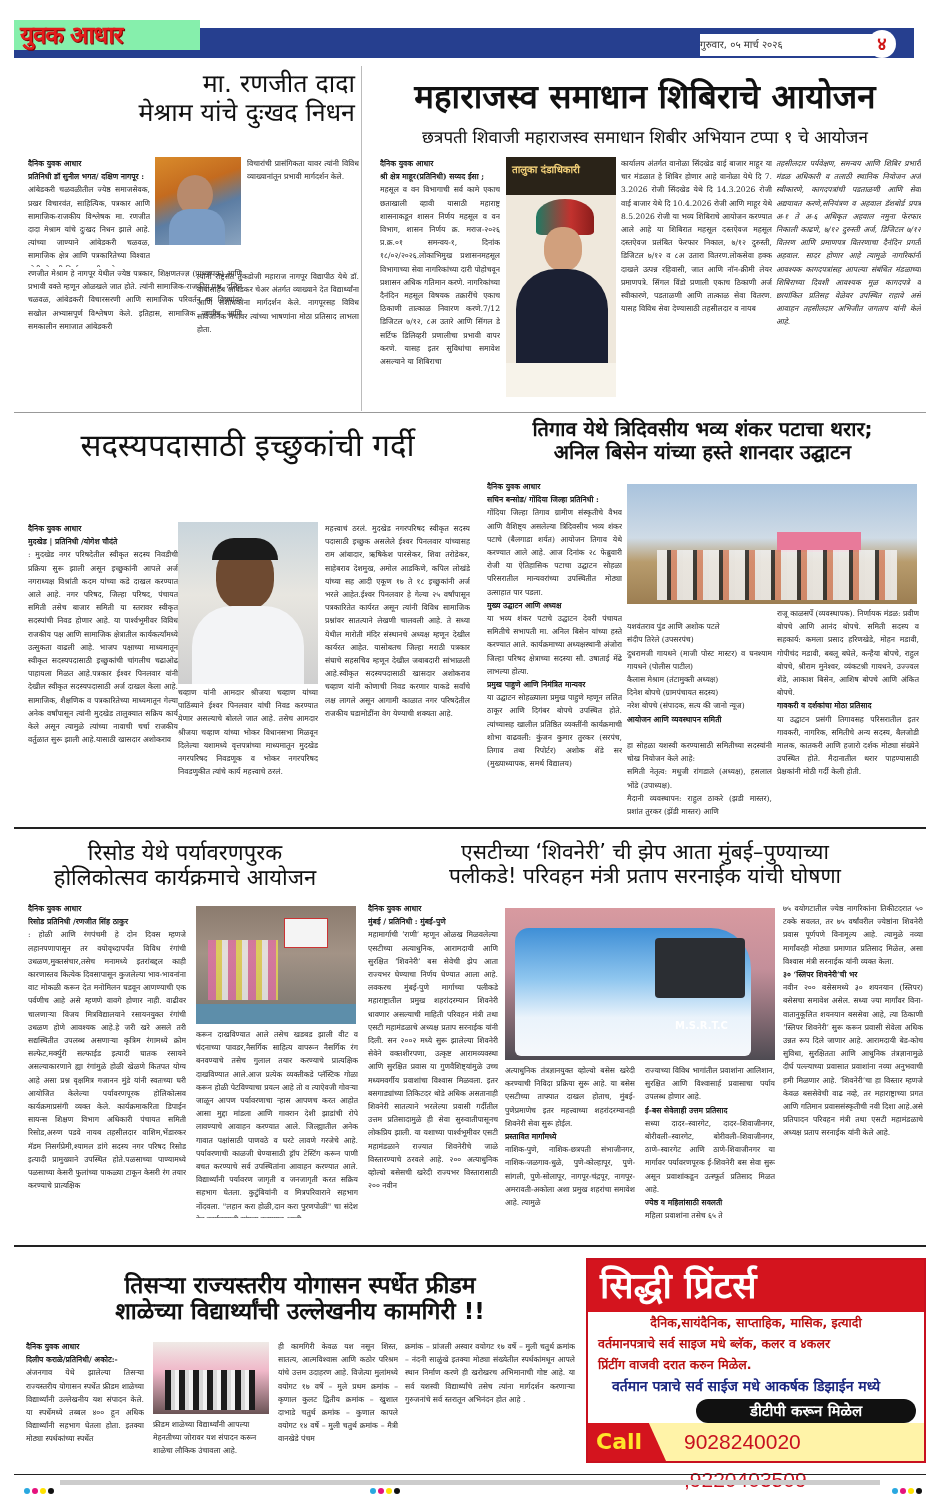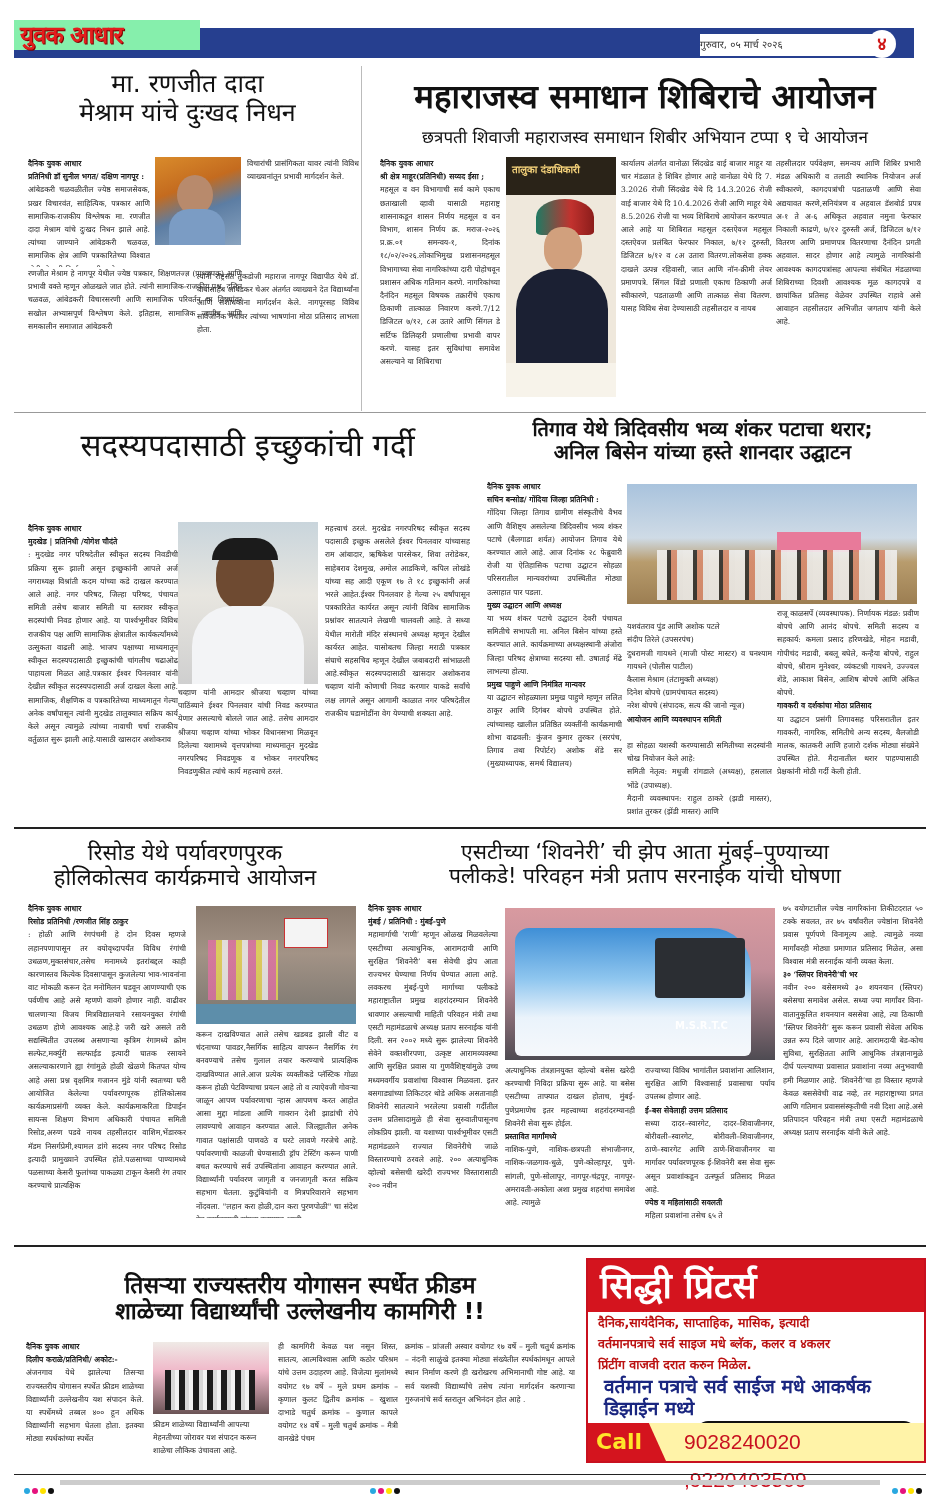--- a/index.html
+++ b/index.html
@@ -12,37 +12,37 @@
   .headline { font-family: "DejaVu Sans", sans-serif; font-weight: bold; text-align: center; color: #111; line-height: 1.15; }
   .deck { font-family: "DejaVu Sans", sans-serif; text-align: center; color: #111; }
   .col { font-family: "DejaVu Serif", serif; font-size: 7.6px; line-height: 13.2px; text-align: justify; color: #222; overflow: hidden; }
   .col .src { font-weight: bold; display: block; }
   .col .sub { font-weight: bold; display: block; }
   .photo { overflow: hidden; }
   .rule { height: 2px; background: #222; }
   .ad { left: 586px; top: 1258px; width: 340px; height: 205px; border: 2px solid #c8101f; background: #fff; }
   .ad-head { background: #d4141e; color: #fff; height: 52px; font-weight: bold; font-size: 36px; line-height: 52px; padding-left: 12px; font-family: "DejaVu Sans", sans-serif; }
   .ad-line { font-size: 12.5px; font-weight: bold; color: #b11; padding: 0 10px; line-height: 21px; }
-  .ad-line2 { font-size: 19px; font-weight: bold; color: #1a2680; padding: 0 16px; line-height: 22px; }
+  .ad-line2 { font-size: 14px; font-weight: bold; color: #1a2680; padding: 0 24px; line-height: 22px; }
   .ad-pill { margin: 2px 8px 0 auto; width: 220px; height: 24px; background: #111; color: #fff; border-radius: 12px; font-weight: bold; font-size: 15px; text-align: center; line-height: 24px; }
   .ad-call { position: absolute; left: 0; bottom: 0; width: 100%; height: 38px; background: #fff3a8; }
   .ad-call-label { position: absolute; left: 0; top: 0; width: 78px; height: 38px; background: #d4141e; color: #ffe62a; font-weight: bold; font-size: 22px; line-height: 38px; padding-left: 8px; clip-path: polygon(0 0, 78% 0, 100% 100%, 0 100%); }
   .ad-phone { position: absolute; left: 96px; top: 0; font-size: 21px; line-height: 38px; color: #c8101f; font-family: "Liberation Sans", sans-serif; }
   .dots span { display: inline-block; width: 6px; height: 6px; border-radius: 50%; margin-right: 2px; }
   .caption { font-family: "DejaVu Serif", serif; font-size: 7.6px; line-height: 13px; color: #222; }
 </style>
 </head>
 <body>
 
 <div class="abs masthead"></div>
 <div class="abs logo">युवक आधार</div>
 <div class="abs datebox">गुरुवार, ०५ मार्च २०२६</div>
 <div class="abs pagebadge">४</div>
 
-<div class="abs headline" style="left:20px;top:70px;width:335px;font-size:25px;font-weight:normal;">
+<div class="abs headline" style="left:20px;top:70px;width:335px;font-size:25px;font-weight:normal;text-align:right;">
   <div>मा. रणजीत दादा</div>
   <div>मेश्राम यांचे दुःखद निधन</div>
 </div>
 <div class="abs col" style="left:28px;top:157px;width:122px;height:110px;">
   <span class="src">दैनिक युवक आधार</span>
   <span class="sub">प्रतिनिधी डॉ सुनील भगत/ दक्षिण नागपूर :</span>
   <span>आंबेडकरी चळवळीतील ज्येष्ठ समाजसेवक, प्रखर विचारवंत, साहित्यिक, पत्रकार आणि सामाजिक-राजकीय विश्लेषक मा. रणजीत दादा मेश्राम यांचे दुःखद निधन झाले आहे. त्यांच्या जाण्याने आंबेडकरी चळवळ, सामाजिक क्षेत्र आणि पत्रकारितेच्या विश्वात मोठी पोकळी निर्माण झाली आहे.</span>
 </div>
 <div class="abs photo" style="left:155px;top:157px;width:86px;height:88px;background:linear-gradient(160deg,#d98b2b 0%,#c46b1f 35%,#5c7da3 60%,#8aa4c0 100%);">
   <div style="position:absolute;left:22px;top:18px;width:36px;height:40px;border-radius:50%;background:#b88a6c;"></div>
@@ -72,21 +72,21 @@
   <div style="position:absolute;left:30px;top:42px;width:58px;height:36px;border-radius:50% 50% 10% 10%;background:linear-gradient(90deg,#1f7a63,#c2322e 60%,#8b1d1b);"></div>
   <div style="position:absolute;left:38px;top:70px;width:38px;height:44px;border-radius:45%;background:#d1a07d;"></div>
   <div style="position:absolute;left:10px;top:112px;width:92px;height:100px;border-radius:40px 40px 0 0;background:#1b2033;"></div>
   <div style="position:absolute;left:0;top:206px;width:110px;height:34px;background:#f7f3ea;"></div>
 </div>
 <div class="abs col" style="left:506px;top:400px;width:110px;height:10px;"></div>
 <div class="abs col" style="left:621px;top:157px;width:151px;height:252px;">
   <span>कार्यालय अंतर्गत वानोळा सिंदखेड वाई बाजार माहूर या चार मंडळात हे शिबिर होणार आहे वानोळा येथे दि 7. 3.2026 रोजी सिंदखेड येथे दि 14.3.2026 रोजी वाई बाजार येथे दि 10.4.2026 रोजी आणि माहूर येथे 8.5.2026 रोजी या भव्य शिबिराचे आयोजन करण्यात आले आहे</span>
   <span>या शिबिरात महसूल दस्तऐवज महसूल दस्तऐवज प्रलंबित फेरफार निकाल, ७/१२ दुरुस्ती, डिजिटल ७/१२ व ८अ उतारा वितरण.लोकसेवा हक्क दाखले उत्पन्न रहिवासी, जात आणि नॉन-क्रीमी लेयर प्रमाणपत्रे. सिंगल विंडो प्रणाली एकाच ठिकाणी अर्ज स्वीकारणे, पडताळणी आणि तात्काळ सेवा वितरण. यासह विविध सेवा देण्यासाठी तहसीलदार व नायब</span>
 </div>
-<div class="abs col" style="left:776px;top:157px;width:145px;height:252px;">
+<div class="abs col" style="left:776px;top:157px;width:145px;height:252px;font-style:italic;">
   <span>तहसीलदार पर्यवेक्षण, समन्वय आणि शिबिर प्रभारी मंडळ अधिकारी व तलाठी स्थानिक नियोजन अर्ज स्वीकारणे, कागदपत्रांची पडताळणी आणि सेवा अद्ययावत करणे,सनियंत्रण व अहवाल डॅशबोर्ड प्रपत्र अ-१ ते अ-६ अधिकृत अहवाल नमुना फेरफार निकाली काढणे, ७/१२ दुरुस्ती अर्ज, डिजिटल ७/१२ वितरण आणि प्रमाणपत्र वितरणाचा दैनंदिन प्रगती अहवाल. सादर होणार आहे त्यामुळे नागरिकांनी आवश्यक कागदपत्रांसह आपल्या संबंधित मंडळाच्या शिबिराच्या दिवशी आवश्यक मूळ कागदपत्रे व छायांकित प्रतिसह वेळेवर उपस्थित राहावे असे आवाहन तहसीलदार अभिजीत जगताप यांनी केले आहे.</span>
 </div>
 <div class="abs rule" style="left:14px;top:412px;width:912px;height:1px;background:#999;"></div>
 
 <div class="abs headline" style="left:20px;top:428px;width:455px;font-size:31px;font-weight:normal;">
   <div>सदस्यपदासाठी इच्छुकांची गर्दी</div>
 </div>
 <div class="abs col" style="left:28px;top:522px;width:150px;height:290px;">
   <span class="src">दैनिक युवक आधार</span>
   <span class="sub">मुदखेड | प्रतिनिधी /योगेश चौदंते</span>
@@ -218,21 +218,21 @@
 <div class="caption abs" style="left:153px;top:1418px;width:118px;height:45px;">फ्रीडम शाळेच्या विद्यार्थ्यांनी आपल्या मेहनतीच्या जोरावर यश संपादन करून शाळेचा लौकिक उंचावला आहे.</div>
 <div class="abs col" style="left:278px;top:1340px;width:120px;height:125px;">
   <span>ही कामगिरी केवळ यश नसून शिस्त, सातत्य, आत्मविश्वास आणि कठोर परिश्रम यांचे उत्तम उदाहरण आहे. विजेत्या मुलांमध्ये वयोगट १७ वर्षे – मुले प्रथम क्रमांक – कृणाल कुलट द्वितीय क्रमांक – खुशाल दाभाडे चतुर्थ क्रमांक – कुणाल कापले वयोगट १४ वर्षे – मुली चतुर्थ क्रमांक – मैत्री वानखेडे पंचम</span>
 </div>
 <div class="abs col" style="left:405px;top:1340px;width:170px;height:125px;">
   <span>क्रमांक – प्रांजली अस्वार वयोगट १७ वर्षे – मुली चतुर्थ क्रमांक – नंदनी साळुंखे इतक्या मोठ्या संख्येतील स्पर्धकांमधून आपले स्थान निर्माण करणे ही खरोखरच अभिमानाची गोष्ट आहे. या सर्व यशस्वी विद्यार्थ्यांचे तसेच त्यांना मार्गदर्शन करणाऱ्या गुरुजनांचे सर्व स्तरातून अभिनंदन होत आहे .</span>
 </div>
 
 <div class="abs ad">
   <div class="ad-head">सिद्धी प्रिंटर्स</div>
-  <div class="ad-line" style="text-align:left;">दैनिक,सायंदैनिक, साप्ताहिक, मासिक, इत्यादी</div>
+  <div class="ad-line" style="text-align:center;">दैनिक,सायंदैनिक, साप्ताहिक, मासिक, इत्यादी</div>
   <div class="ad-line">वर्तमानपत्राचे सर्व साइज मधे ब्लॅक, कलर व ४कलर</div>
   <div class="ad-line">प्रिंटींग वाजवी दरात करुन मिळेल.</div>
   <div class="ad-line2">वर्तमान पत्राचे सर्व साईज मधे आकर्षक डिझाईन मध्ये</div>
   <div class="ad-pill">डीटीपी करून मिळेल</div>
   <div class="ad-call">
     <div class="ad-call-label">Call</div>
     <div class="ad-phone">9028240020 ,9220403509</div>
   </div>
 </div>
 

